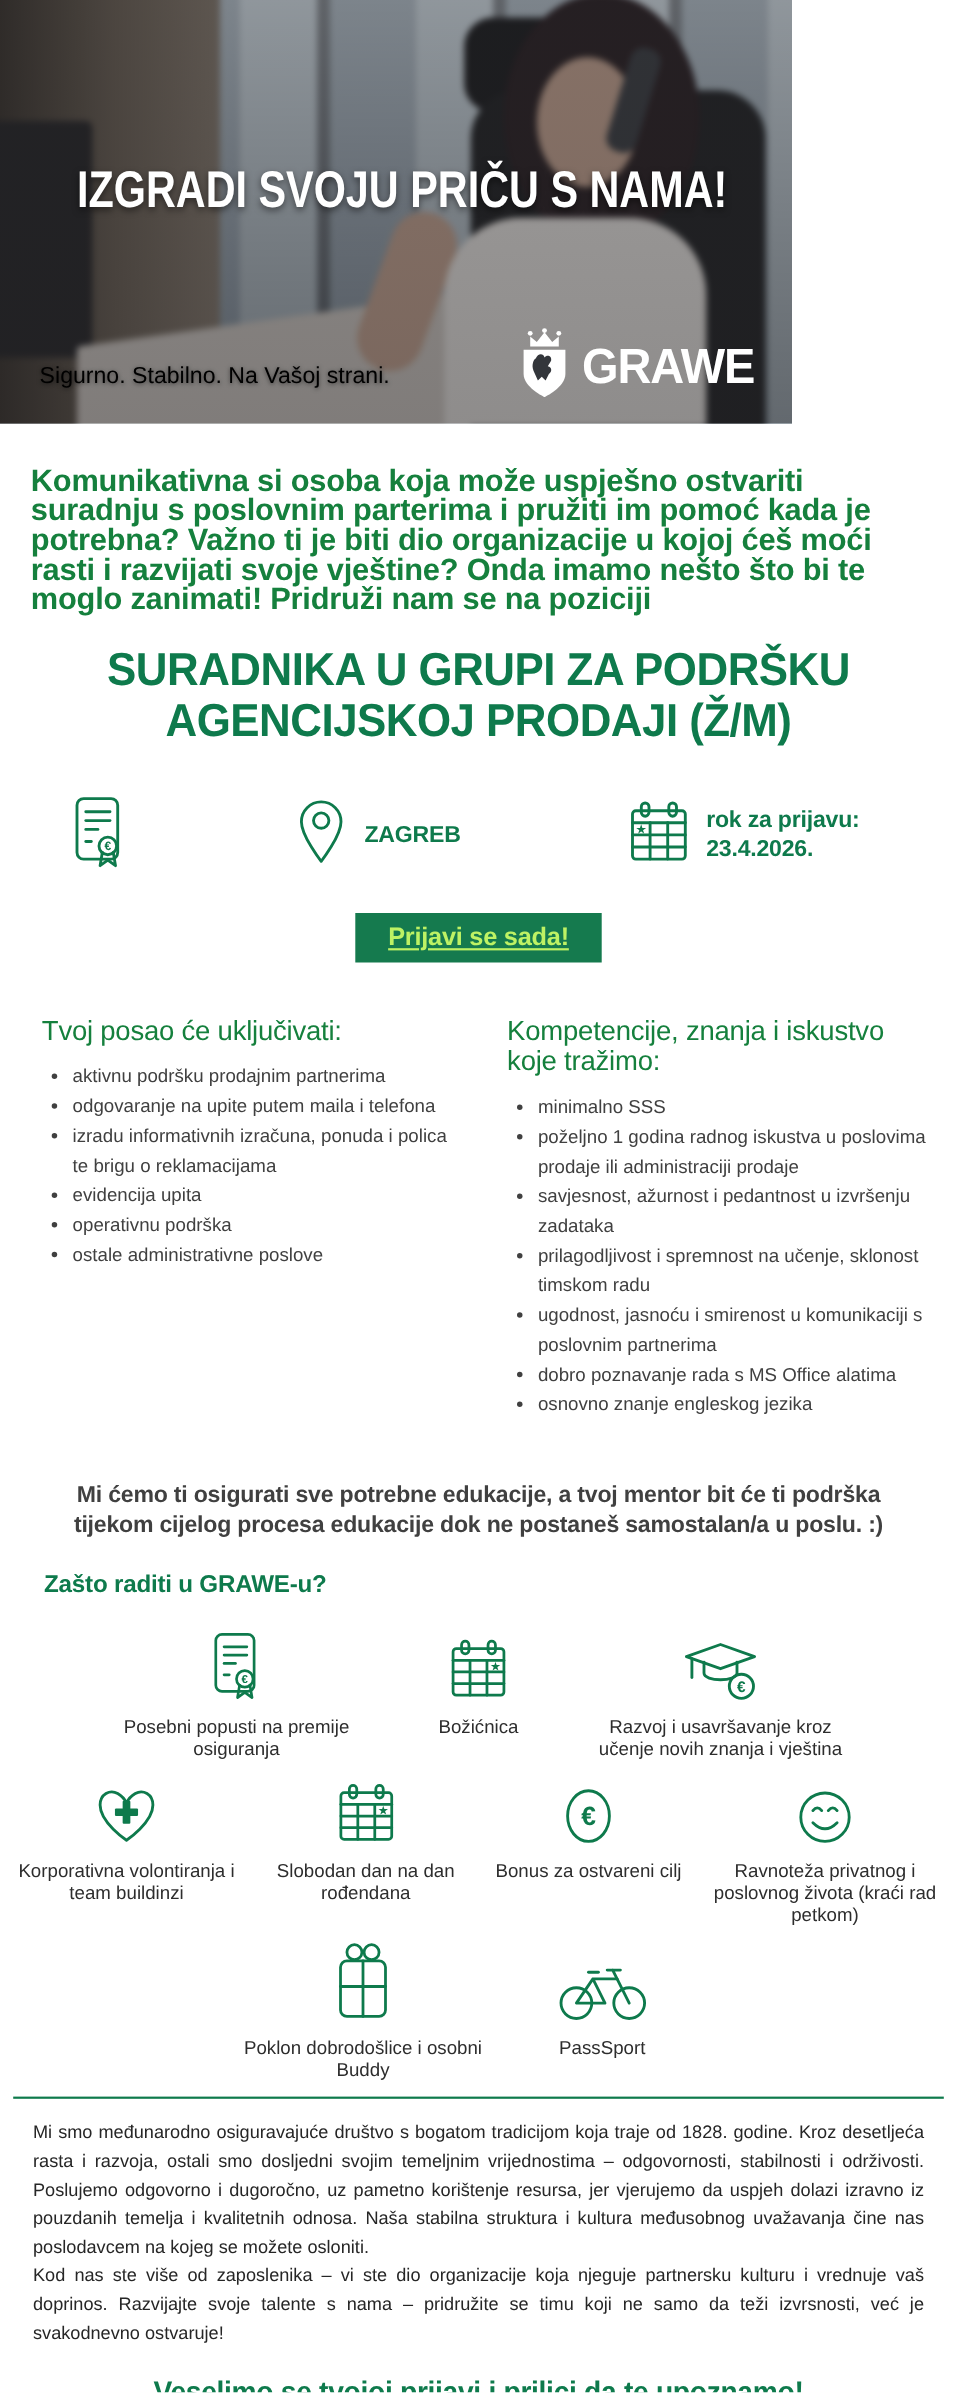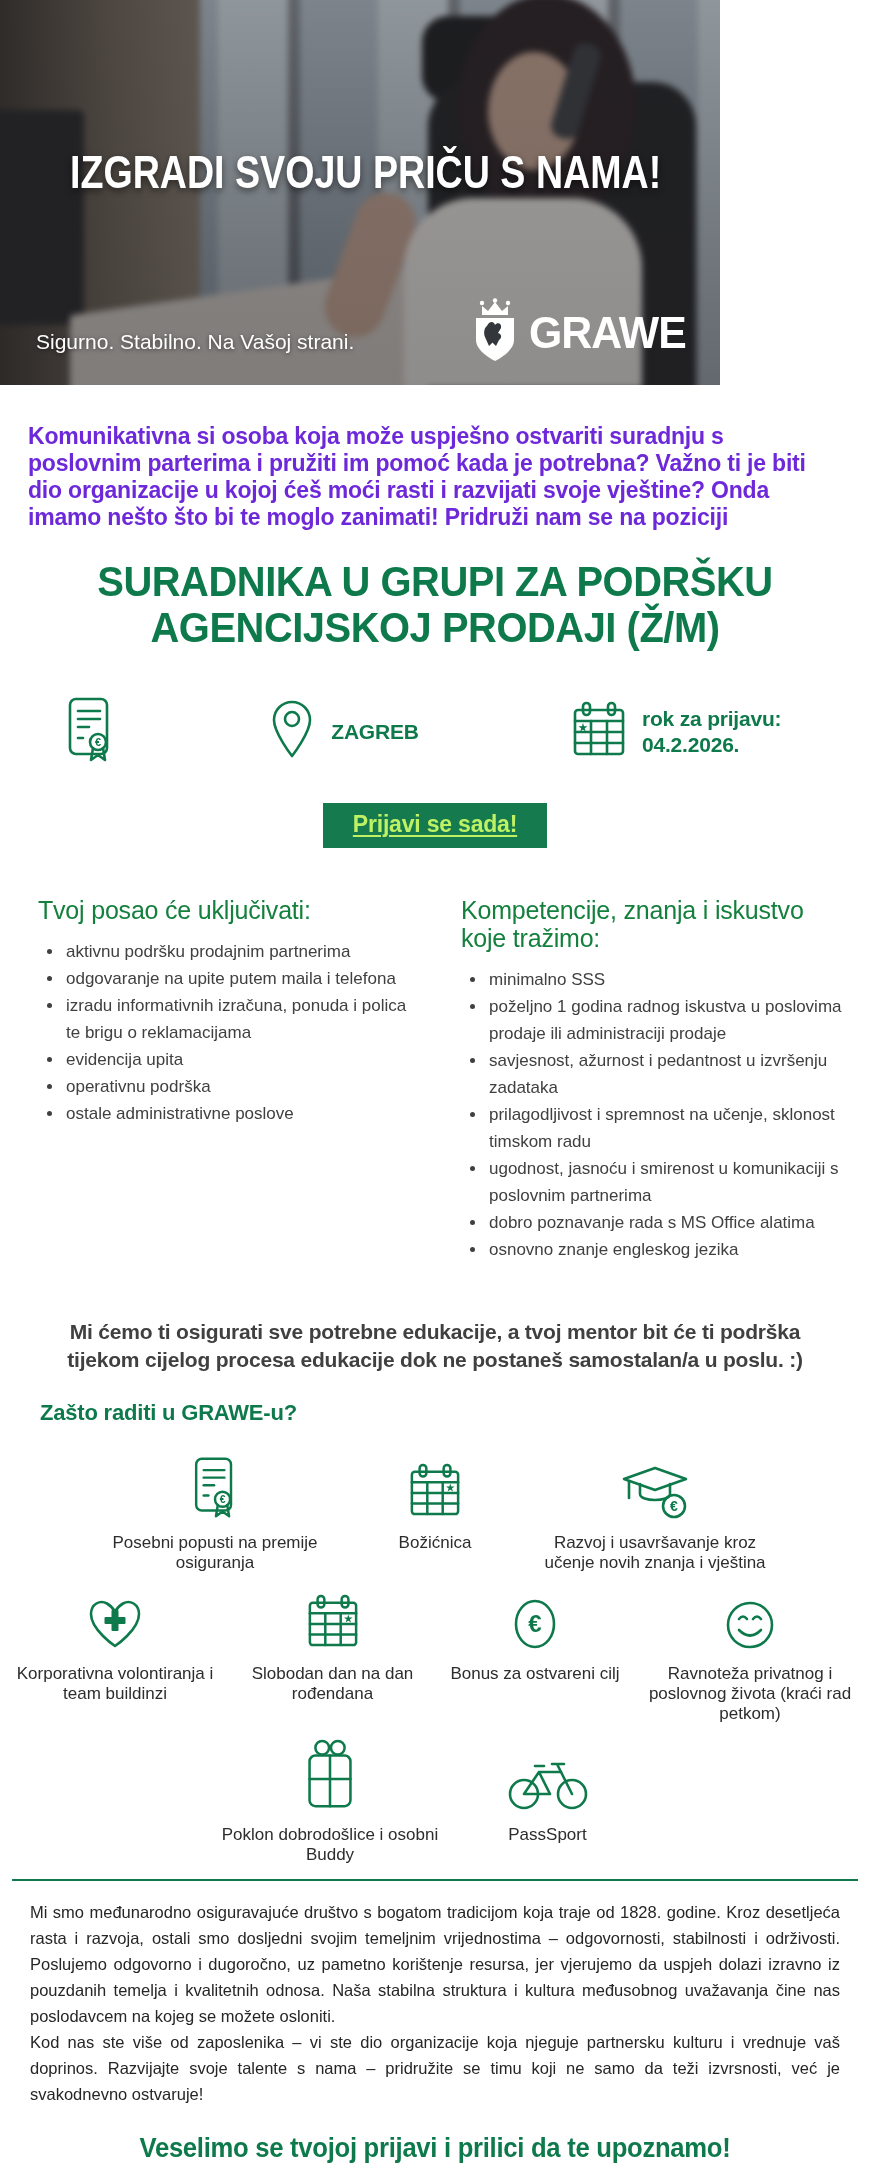--- a/index.html
+++ b/index.html
@@ -27,27 +27,27 @@
   .bg-phone{position:absolute;left:572px;top:52px;width:28px;height:98px;background:#3a3f46;
     border-radius:12px;transform:rotate(17deg);}
   .bg-shirt{position:absolute;left:414px;top:208px;width:238px;height:190px;background:#e9e6e2;
     border-radius:70px 70px 0 0;}
   .bg-arm{position:absolute;left:350px;top:200px;width:60px;height:150px;background:#c9a28b;
     border-radius:30px;transform:rotate(20deg);}
   .hero-overlay{position:absolute;inset:0;background:linear-gradient(180deg,rgba(28,26,28,.36),rgba(28,26,28,.44));}
   .hero-headline{position:absolute;left:70px;top:144px;margin:0;color:#fff;font-size:47px;font-weight:800;
     white-space:nowrap;transform:scaleX(.8);transform-origin:left center;letter-spacing:0;
     text-shadow:0 3px 8px rgba(0,0,0,.5);}
-  .hero-tagline{position:absolute;left:36px;top:330px;margin:0;color:#ffffff;font-size:21px;
+  .hero-tagline{position:absolute;left:36px;top:330px;margin:0;color:#000000;font-size:21px;
     text-shadow:0 1px 4px rgba(0,0,0,.55);}
   .hero-logo{position:absolute;right:26px;top:298px;display:flex;align-items:center;gap:8px;}
   .logo-text{color:#ffffff;font-size:45px;font-weight:800;letter-spacing:-1px;line-height:1;
     transform:scaleX(.95);transform-origin:left center;}
   
-  .intro{margin:38px 30px 0 28px;color:#6d28d9;font-size:23px;line-height:27px;font-weight:700;letter-spacing:-.2px;}
+  .intro{margin:38px 30px 0 28px;color:#15803d;font-size:28px;line-height:27px;font-weight:700;letter-spacing:-.2px;}
   .job-title{margin:28px auto 0;text-align:center;color:#0e7a4c;font-weight:800;font-size:42px;line-height:46px;
     letter-spacing:-.5px;transform:scaleX(.95);}
   
   .details{margin-top:40px;height:82px;display:flex;align-items:center;justify-content:space-between;
     padding:0 78px 0 64px;}
   .detail-item{display:flex;align-items:center;gap:16px;}
   .detail-label{color:#0e7a4c;font-weight:700;font-size:21px;line-height:26px;letter-spacing:-.2px;}
   .w150{width:158px;} .w160{width:150px;}
   
   .apply-row{margin-top:30px;text-align:center;}
@@ -161,21 +161,21 @@
           <rect class="ig" x="11" y="3" width="7" height="12" rx="3.5" fill="#ffffff"></rect>
           <rect class="ig" x="36" y="3" width="7" height="12" rx="3.5" fill="#ffffff"></rect>
           <line class="ig" x1="3" y1="21" x2="51" y2="21"></line>
           <line class="ig" x1="19" y1="21" x2="19" y2="54"></line>
           <line class="ig" x1="35" y1="21" x2="35" y2="54"></line>
           <line class="ig" x1="3" y1="32" x2="51" y2="32"></line>
           <line class="ig" x1="3" y1="43" x2="51" y2="43"></line>
           <text class="ig-text" x="11" y="30.5" font-size="10" text-anchor="middle">★</text>
         </svg>
       </span>
-      <span class="detail-label w160">rok za prijavu: 04.2.2026.</span>
+      <span class="detail-label w160">rok za prijavu: 23.4.2026.</span>
     </div>
   </div>
 
   <div class="apply-row">
     <button class="apply-btn">Prijavi se sada!</button>
   </div>
 
   <div class="cols">
     <div class="col-left">
       <h3 class="col-heading">Tvoj posao će uključivati:</h3>

